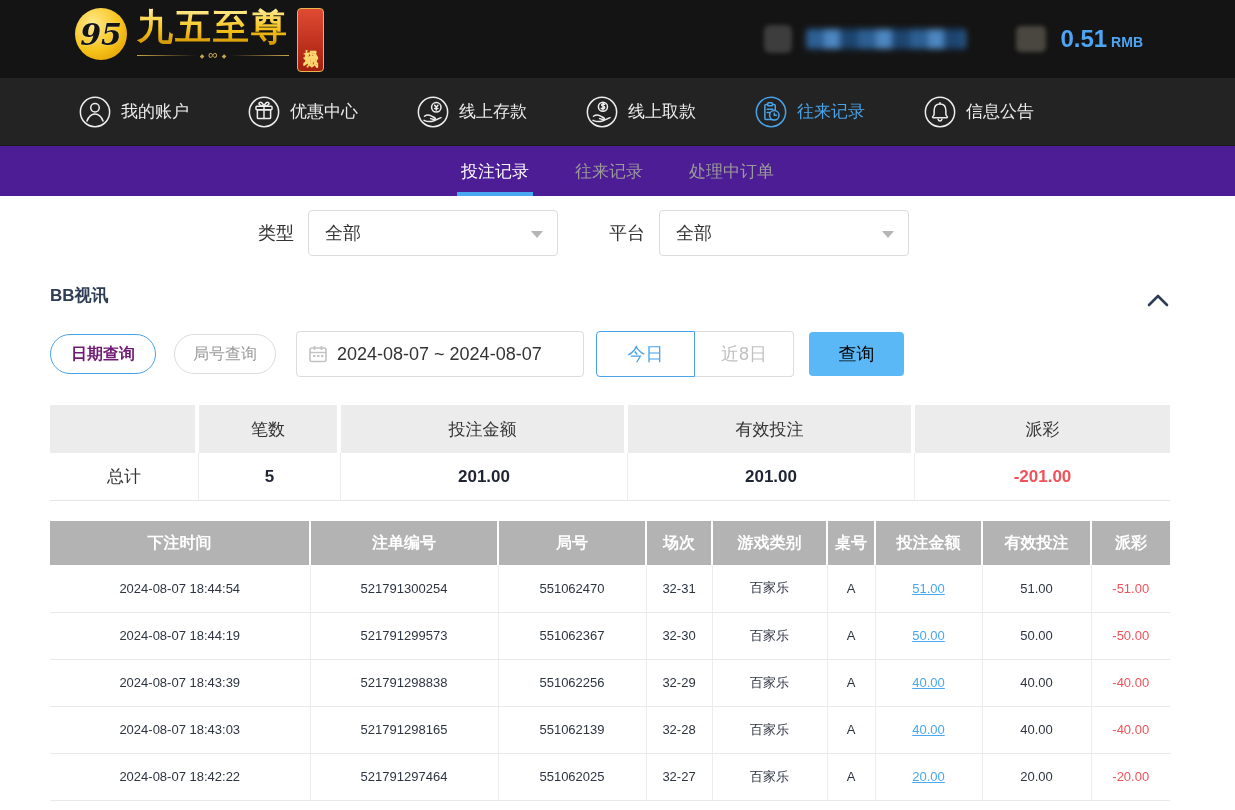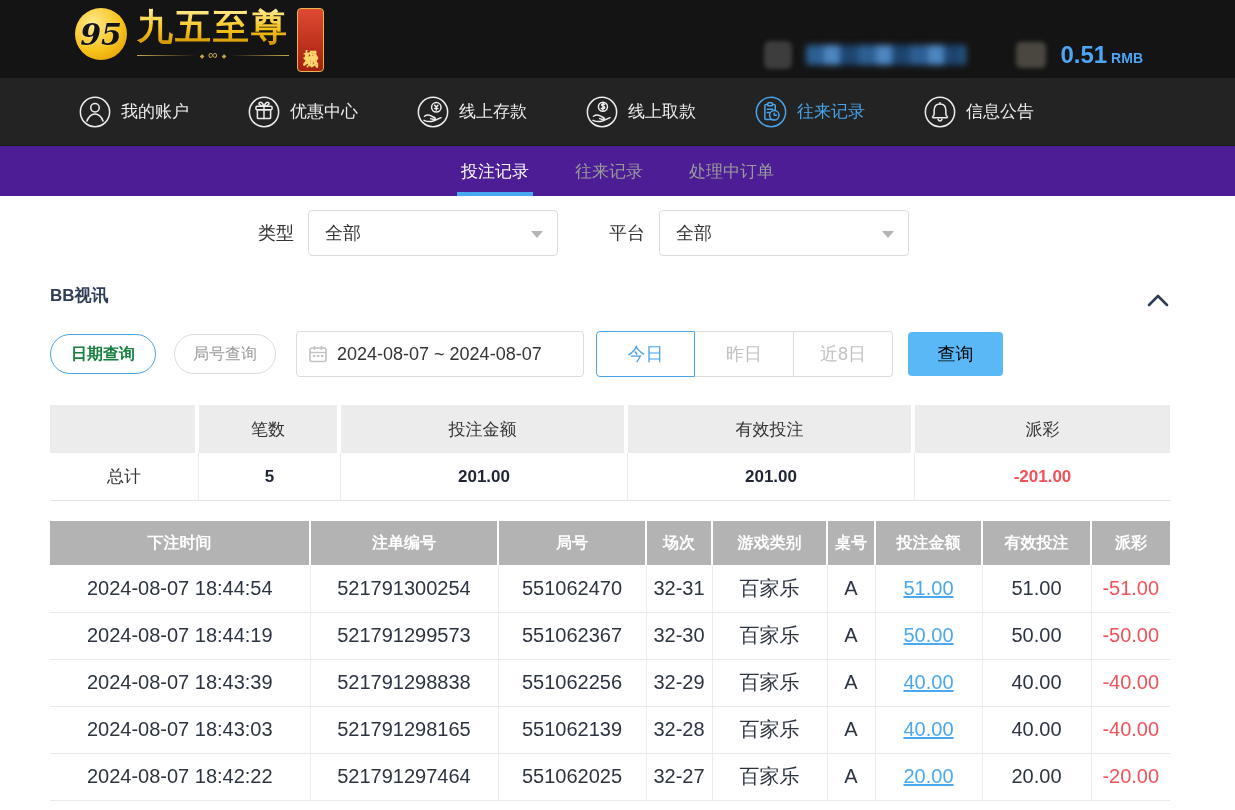--- a/index.html
+++ b/index.html
@@ -20,21 +20,21 @@
     -webkit-background-clip:text; background-clip:text; color:transparent; line-height:42px; }
   .flourish { display:flex; align-items:center; margin-top:2px; }
   .flourish .f-line { height:1px; flex:1; background:linear-gradient(90deg,transparent,#caa64a); }
   .flourish .f-line.rev { background:linear-gradient(90deg,#caa64a,transparent); }
   .flourish .f-dot { color:#caa64a; font-size:6px; margin:0 4px; }
   .flourish .f-swirl { color:#d8b35a; font-size:13px; line-height:10px; }
   .brand-badge { width:27px; min-height:64px; margin-left:8px; margin-top:2px; border-radius:4px;
     background:linear-gradient(180deg,#e04a32,#a41f0e); border:1px solid #e7b54d;
     color:#ffd76e; font-size:15px; font-weight:bold; writing-mode:vertical-rl; text-orientation:upright;
     display:flex; align-items:center; justify-content:center; letter-spacing:2px; }
-  .header-right { position:absolute; right:92px; top:16px; height:78px; display:flex; align-items:center; gap:14px; }
+  .header-right { position:absolute; right:92px; top:0; height:78px; display:flex; align-items:center; gap:14px; }
   .avatar-blur { width:28px; height:28px; border-radius:6px; background:#3d3d3d; filter:blur(2px); }
   .name-blur { width:160px; height:20px; border-radius:3px; filter:blur(3px);
     background:repeating-linear-gradient(90deg,#2d5f93 0 18px,#4d86c0 18px 34px,#1d4570 34px 52px); }
   .wallet-blur { width:30px; height:26px; border-radius:5px; background:#4a4740; filter:blur(2px); margin-left:36px; }
   .balance { color:#4da6f5; font-size:24px; font-weight:bold; }
   .currency { color:#4da6f5; font-size:14px; font-weight:bold; margin-left:4px; }
 
   
   .main-nav { height:68px; background:#232323; display:flex; align-items:center;
     padding-left:78px; gap:58px; border-bottom:1px solid #1a1a1a; }
@@ -64,21 +64,21 @@
 
   
   .section-row { margin-top:28px; padding:0 66px 0 50px; display:flex; align-items:flex-end; justify-content:space-between; }
   .section-title { font-size:17px; font-weight:bold; color:#2e3d54; }
   .collapse-btn { cursor:pointer; display:flex; align-items:center; }
 
   
   .query-row { margin-top:24px; padding-left:50px; display:flex; align-items:center; }
   .pill { height:40px; border-radius:20px; display:flex; align-items:center; justify-content:center;
     font-size:16px; cursor:pointer; background:#fff; }
-  .pill.primary { width:106px; border:1px solid #4aa3e8; color:#15803d; font-weight:bold; }
+  .pill.primary { width:106px; border:1px solid #4aa3e8; color:#701a75; font-weight:bold; }
   .pill.plain { width:102px; border:1px solid #dcdcdc; color:#999; margin-left:18px; }
   .date-box { margin-left:20px; width:288px; height:46px; border:1px solid #dcdcdc; border-radius:4px;
     display:flex; align-items:center; padding:0 12px; cursor:pointer; background:#fff; }
   .date-box .cal { margin-right:10px; display:flex; }
   .date-box .date-text { font-size:18px; color:#333; }
   .seg-group { margin-left:12px; display:flex; }
   .seg { width:99px; height:46px; display:flex; align-items:center; justify-content:center;
     font-size:18px; color:#c0c0c0; border:1px solid #dcdcdc; border-left:none; cursor:pointer; background:#fff; }
   .seg:first-child { border-left:1px solid #dcdcdc; border-radius:4px 0 0 4px; }
   .seg:last-child { border-radius:0 4px 4px 0; }
@@ -97,21 +97,21 @@
     font-size:17px; color:#333; border-right:1px solid #ececec; border-bottom:1px solid #e5e5e5; }
   .sum-c:last-child { border-right:none; }
   .sum-c.val { font-weight:bold; color:#1f2533; }
   .negative { color:#f0515a !important; }
 
   
   .records { margin:20px 0 0 50px; width:1120px; border-collapse:collapse; table-layout:fixed; }
   .records th { height:44px; background:#b3b3b3; color:#fff; font-size:16px; font-weight:bold;
     border-right:2px solid #fff; text-align:center; }
   .records th:last-child { border-right:none; }
-  .records td { height:47px; font-size:20px; color:#2d3441; text-align:center;
+  .records td { height:47px; font-size:13px; color:#2d3441; text-align:center;
     border-bottom:1px solid #e9e9e9; border-right:1px solid #ededed; background:#fff; }
   .records td:last-child { border-right:none; }
   .records col.c1{width:260px} .records col.c2{width:188px} .records col.c3{width:148px}
   .records col.c4{width:66px}  .records col.c5{width:115px} .records col.c6{width:48px}
   .records col.c7{width:107px} .records col.c8{width:109px} .records col.c9{width:79px}
   .bet-link { color:#49a8ef; text-decoration:underline; cursor:pointer; }
 </style>
 </head>
 <body>
 
@@ -258,21 +258,20 @@
           <line x1="1" y1="7.5" x2="17" y2="7.5" stroke="#c2c2c2" stroke-width="1.4"></line>
           <rect x="4" y="10" width="2.4" height="2" fill="#c2c2c2"></rect>
           <rect x="8" y="10" width="2.4" height="2" fill="#c2c2c2"></rect>
           <rect x="12" y="10" width="2.4" height="2" fill="#c2c2c2"></rect>
         </svg>
     </span>
     <span class="date-text">2024-08-07 ~ 2024-08-07</span>
   </div>
   <div class="seg-group">
     <div class="seg active">今日</div>
-    <div class="seg">昨日</div>
     <div class="seg">近8日</div>
   </div>
   <button class="search-btn">查询</button>
 </div>
 
 <div class="summary">
   <div class="sum-grid">
     <div class="sum-h"></div>
     <div class="sum-h">笔数</div>
     <div class="sum-h">投注金额</div>

